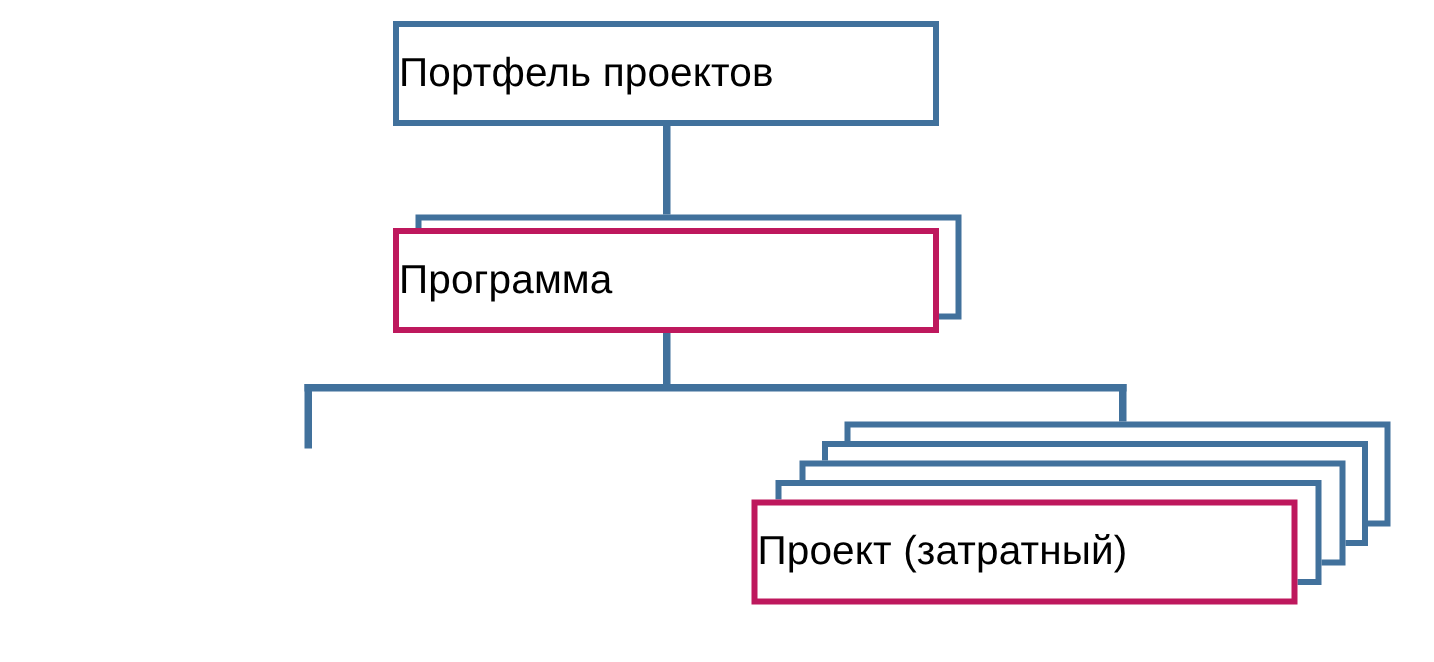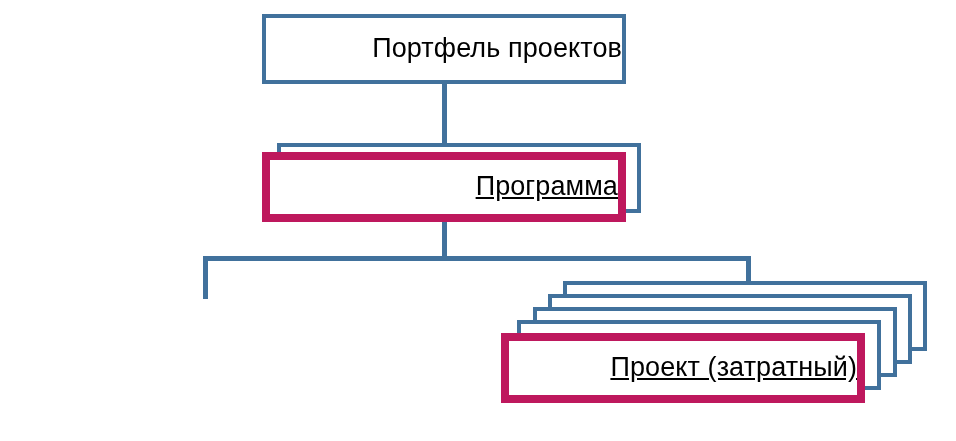--- a/index.html
+++ b/index.html
@@ -34,25 +34,24 @@
     box-sizing: border-box;
     background: #ffffff;
     border: 4px solid #41719C;
   }
 
   
   .node-face {
     position: absolute;
     box-sizing: border-box;
     background: #ffffff;
-    border: 8px solid #be185d;
+    border: 4px solid #be185d;
     display: flex;
     align-items: center;
-    justify-content: flex-end;
-    text-decoration: underline;
+    justify-content: flex-start;
   }
 
   .node-label {
     color: #000000;
     font-family: "Liberation Sans", sans-serif;
     font-size: 27px;
     line-height: 1.1;
     white-space: nowrap;
     letter-spacing: 0.1px;
   }
@@ -63,21 +62,21 @@
     background: #41719C;
   }
   .connector-v { width: 5px; }
   .connector-h { height: 5px; }
 </style>
 </head>
 <body>
 
 <div id="diagram-canvas">
 
-  <div class="node-box" style="left:262px; top:14px; width:364px; height:70px; display:flex; align-items:center; justify-content:flex-end;">
+  <div class="node-box" style="left:262px; top:14px; width:364px; height:70px; display:flex; align-items:center; justify-content:flex-start;">
     <span class="node-label">Портфель проектов</span>
   </div>
 
   <div class="connector connector-v" style="left:442px; top:84px; height:69px;"></div>
 
   <div style="position:absolute; left:262px; top:143px; width:382px; height:82px;">
 
     <div class="node-layer" style="left:15px; top:0px; width:364px; height:70px;"></div>
 
     <div class="node-face" style="left:0px; top:9px; width:364px; height:70px;">

